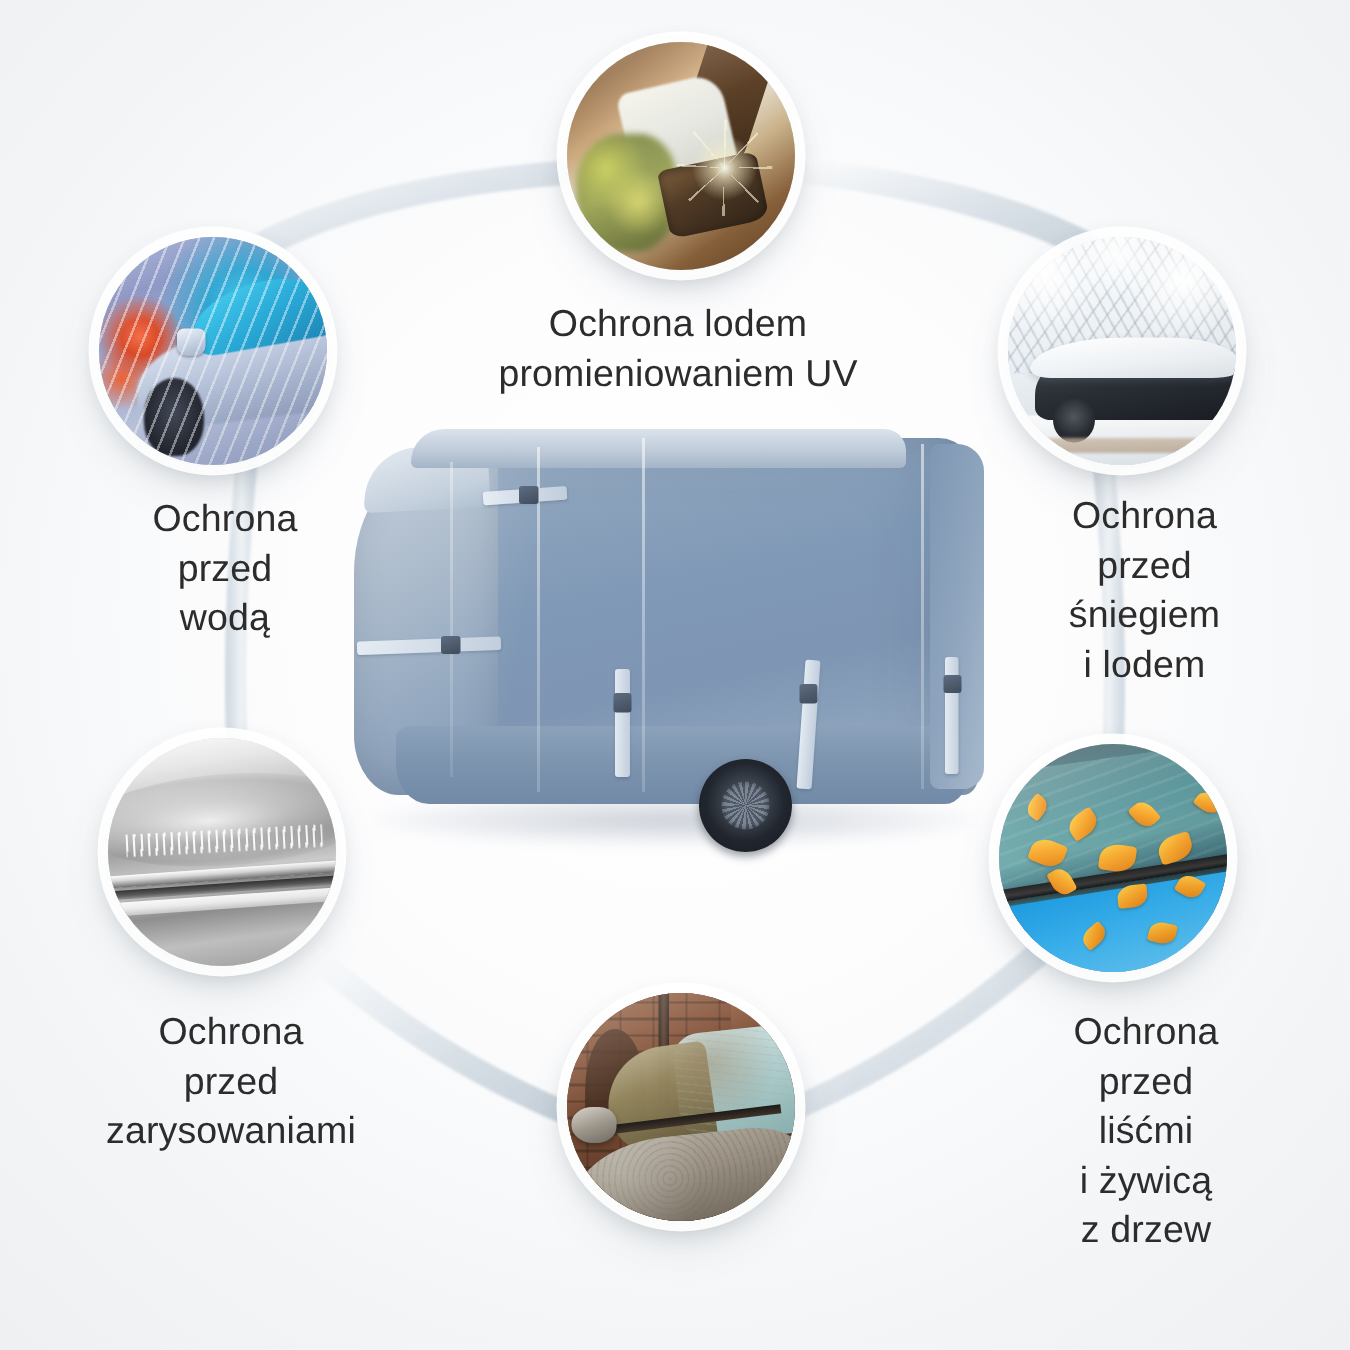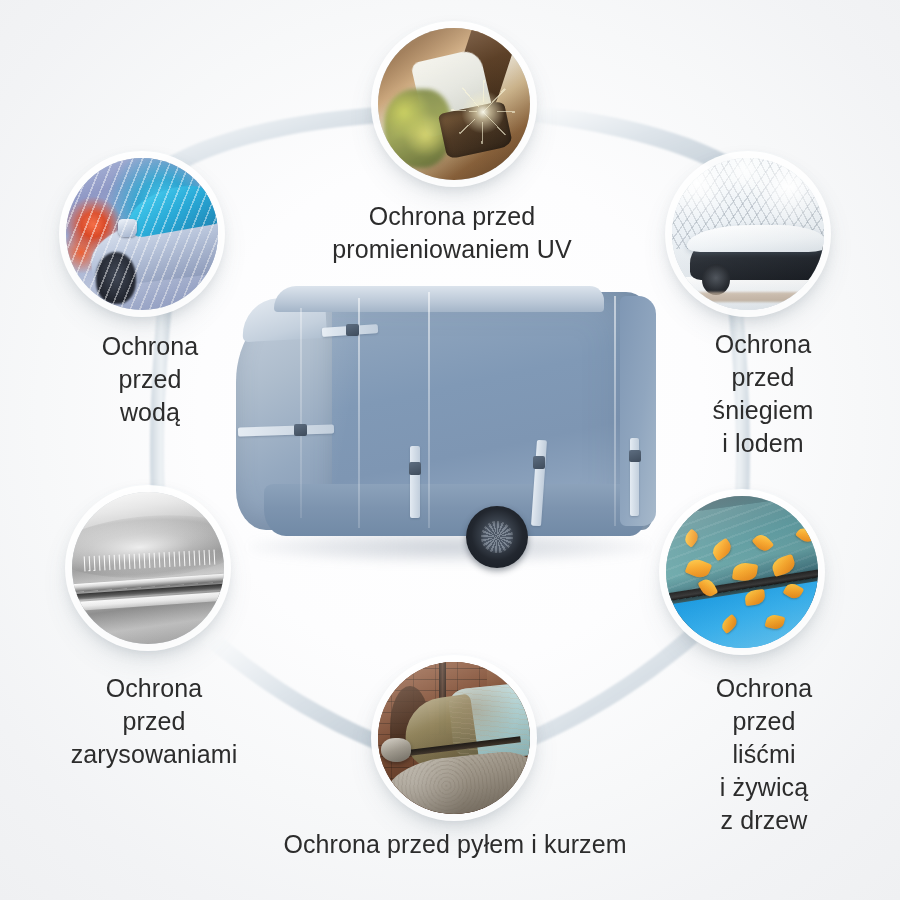--- a/index.html
+++ b/index.html
@@ -539,32 +539,31 @@
 
     <div class="strap" style="left:306px;top:162px;width:10px;height:86px;transform:rotate(4deg);"></div>
     <div class="buckle" style="left:305px;top:178px;width:12px;height:13px;"></div>
 
     <div class="strap" style="left:402px;top:160px;width:9px;height:78px;"></div>
     <div class="buckle" style="left:401px;top:172px;width:12px;height:12px;"></div>
 
     <div class="wheel"></div>
   </div>
 
-  <div class="label lbl-uv">Ochrona przed
+  <div class="label lbl-uv">Ochrona lodem
 promieniowaniem UV</div>
   <div class="label lbl-water">Ochrona
 przed
 wodą</div>
   <div class="label lbl-snow">Ochrona
 przed
 śniegiem
 i lodem</div>
   <div class="label lbl-scratch">Ochrona
 przed
 zarysowaniami</div>
   <div class="label lbl-leaves">Ochrona
 przed
 liśćmi
 i żywicą
 z drzew</div>
-  <div class="label lbl-dust">Ochrona przed pyłem i kurzem</div>
 
 </div>
 
 </body></html>

